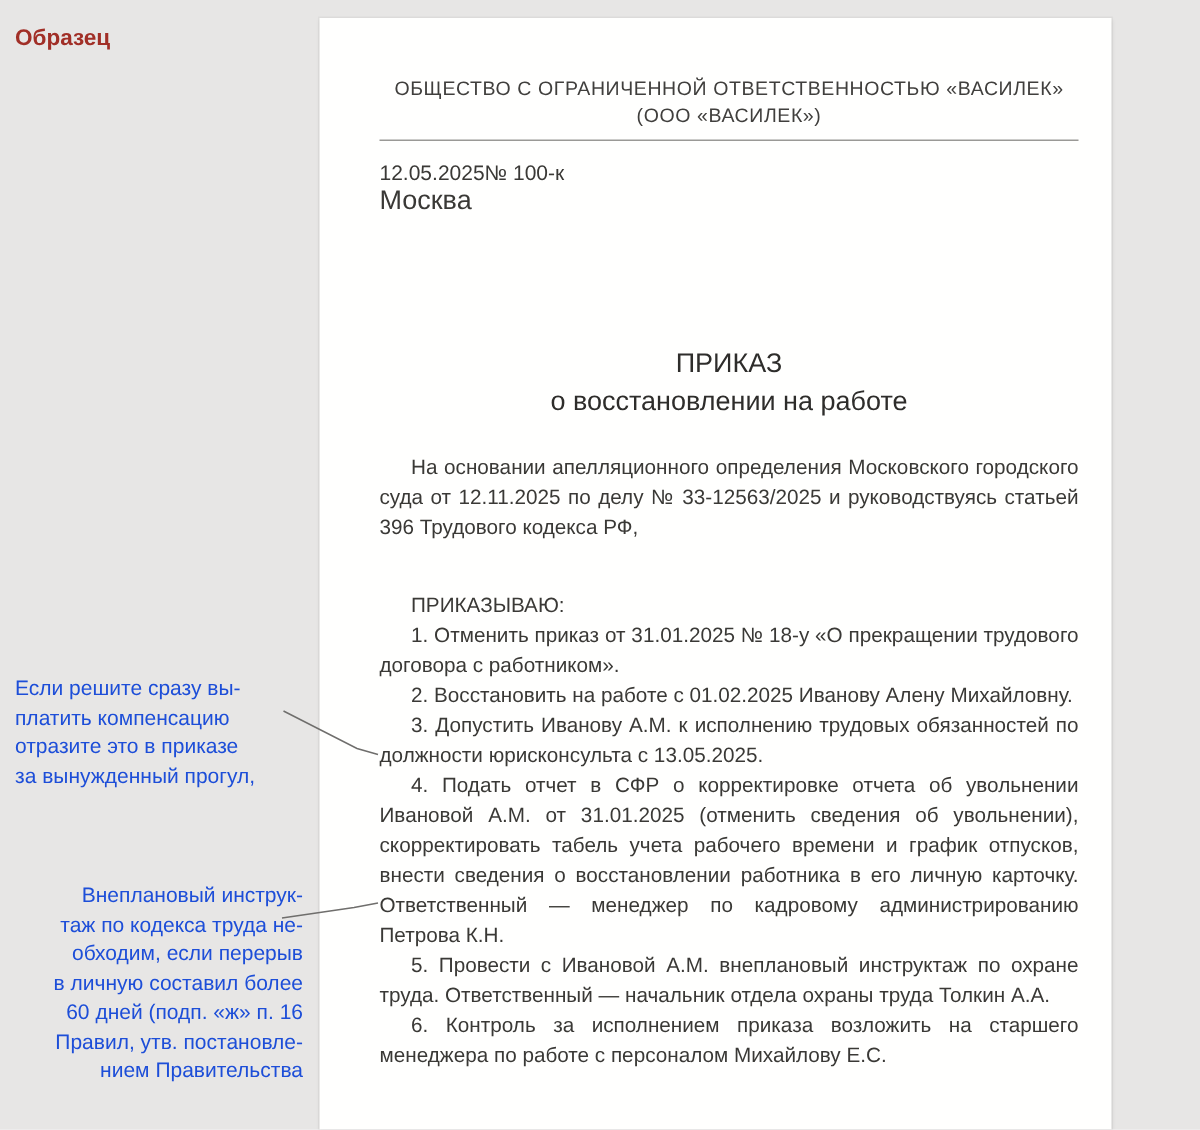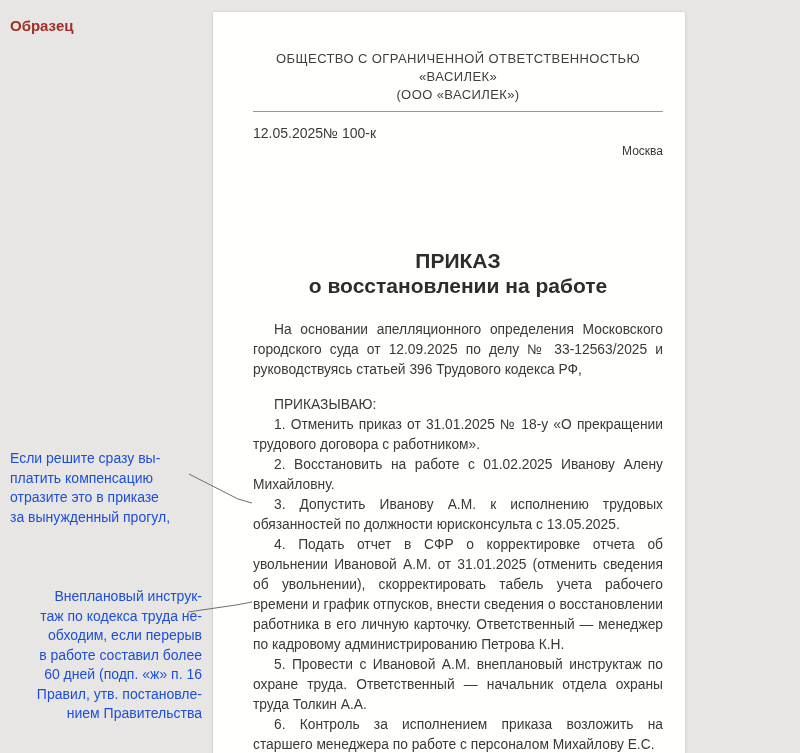--- a/index.html
+++ b/index.html
@@ -34,21 +34,21 @@
     color: #1d4ed8;
   }
   .note-1 { top: 449px; }
   .note-2 { top: 587px; text-align: right; }
 
   
   .paper {
     position: absolute;
     left: 213px;
     top: 12px;
-    width: 472px;
+    width: 528px;
     height: 741px;
     background: #fffffe;
     box-shadow: 0 1px 3px rgba(0,0,0,0.10), 0 0 0 1px rgba(0,0,0,0.03);
     padding: 38px 22px 20px 40px;
     color: #3a3936;
   }
   .org-name {
     text-align: center;
     font-size: 13px;
     line-height: 18px;
@@ -61,40 +61,40 @@
     margin-top: 7px;
   }
   .meta-row {
     display: flex;
     justify-content: flex-start;
     margin-top: 12px;
     font-size: 14px;
     line-height: 18px;
   }
   .city {
-    text-align: right;
-    font-size: 12px;
+    text-align: left;
+    font-size: 18px;
     line-height: 18px;
   }
   .doc-title {
     margin-top: 88px;
     text-align: center;
-    font-weight: bold;
-    font-size: 21px;
+    font-weight: normal;
+    font-size: 18px;
     line-height: 25px;
     color: #2e2d2b;
   }
   .body-text { margin-top: 22px; }
   .para {
     font-size: 13.8px;
     line-height: 20px;
     text-align: justify;
     text-indent: 21px;
   }
-  .resolve-word { margin-top: 15px; }
+  .resolve-word { margin-top: 32px; }
 
   
   .connector-layer {
     position: absolute;
     left: 0; top: 0;
     width: 800px; height: 753px;
     pointer-events: none;
   }
 </style>
 </head>
@@ -108,21 +108,21 @@
     <div>Если решите сразу вы-</div>
     <div>платить компенсацию</div>
     <div>отразите это в приказе</div>
     <div>за вынужденный прогул,</div>
   </aside>
 
   <aside class="margin-note note-2">
     <div>Внеплановый инструк-</div>
     <div>таж по кодекса труда не-</div>
     <div>обходим, если перерыв</div>
-    <div>в работе составил более</div>
+    <div>в личную составил более</div>
     <div>60 дней (подп. «ж» п. 16</div>
     <div>Правил, утв. постановле-</div>
     <div>нием Правительства</div>
   </aside>
 
   <section class="paper">
     <div class="org-name">ОБЩЕСТВО С ОГРАНИЧЕННОЙ ОТВЕТСТВЕННОСТЬЮ «ВАСИЛЕК»</div>
     <div class="org-name">(ООО «ВАСИЛЕК»)</div>
     <hr class="header-rule">
 
@@ -131,21 +131,21 @@
       <span>№ 100-к</span>
     </div>
     <div class="city">Москва</div>
 
     <div class="doc-title">
       <div>ПРИКАЗ</div>
       <div>о восстановлении на работе</div>
     </div>
 
     <div class="body-text">
-      <p class="para">На основании апелляционного определения Московского городского суда от 12.09.2025 по делу № 33-12563/2025 и руководствуясь статьей 396 Трудового кодекса РФ,</p>
+      <p class="para">На основании апелляционного определения Московского городского суда от 12.11.2025 по делу № 33-12563/2025 и руководствуясь статьей 396 Трудового кодекса РФ,</p>
       <p class="para resolve-word">ПРИКАЗЫВАЮ:</p>
       <p class="para">1. Отменить приказ от 31.01.2025 № 18-у «О прекращении трудового договора с работником».</p>
       <p class="para">2. Восстановить на работе с 01.02.2025 Иванову Алену Михайловну.</p>
       <p class="para">3. Допустить Иванову А.М. к исполнению трудовых обязанностей по должности юрисконсульта с 13.05.2025.</p>
       <p class="para">4. Подать отчет в СФР о корректировке отчета об увольнении Ивановой А.М. от 31.01.2025 (отменить сведения об увольнении), скорректировать табель учета рабочего времени и график отпусков, внести сведения о восстановлении работника в его личную карточку. Ответственный — менеджер по кадровому администрированию Петрова К.Н.</p>
       <p class="para">5. Провести с Ивановой А.М. внеплановый инструктаж по охране труда. Ответственный — начальник отдела охраны труда Толкин А.А.</p>
       <p class="para">6. Контроль за исполнением приказа возложить на старшего менеджера по работе с персоналом Михайлову Е.С.</p>
     </div>
   </section>
 

